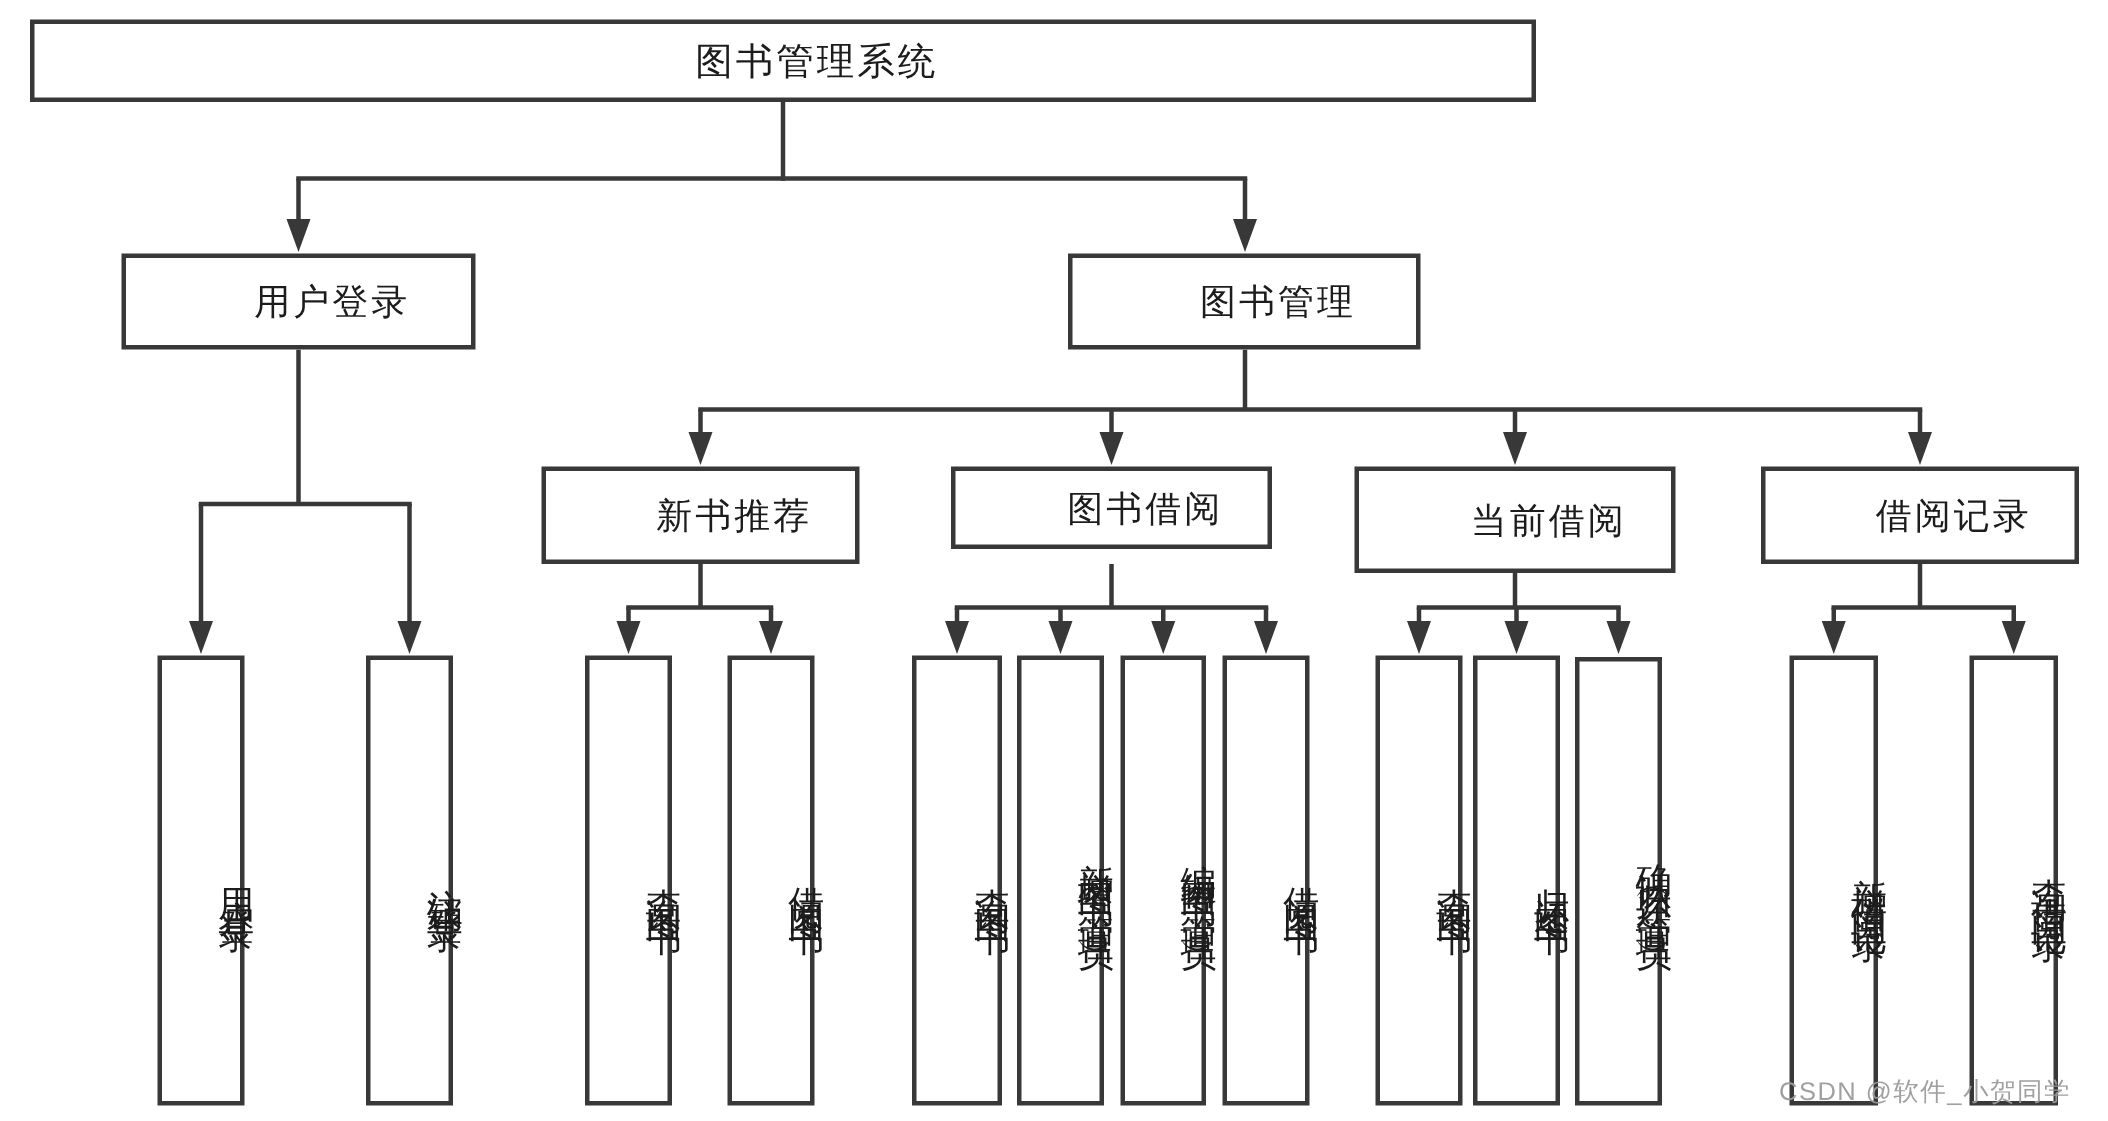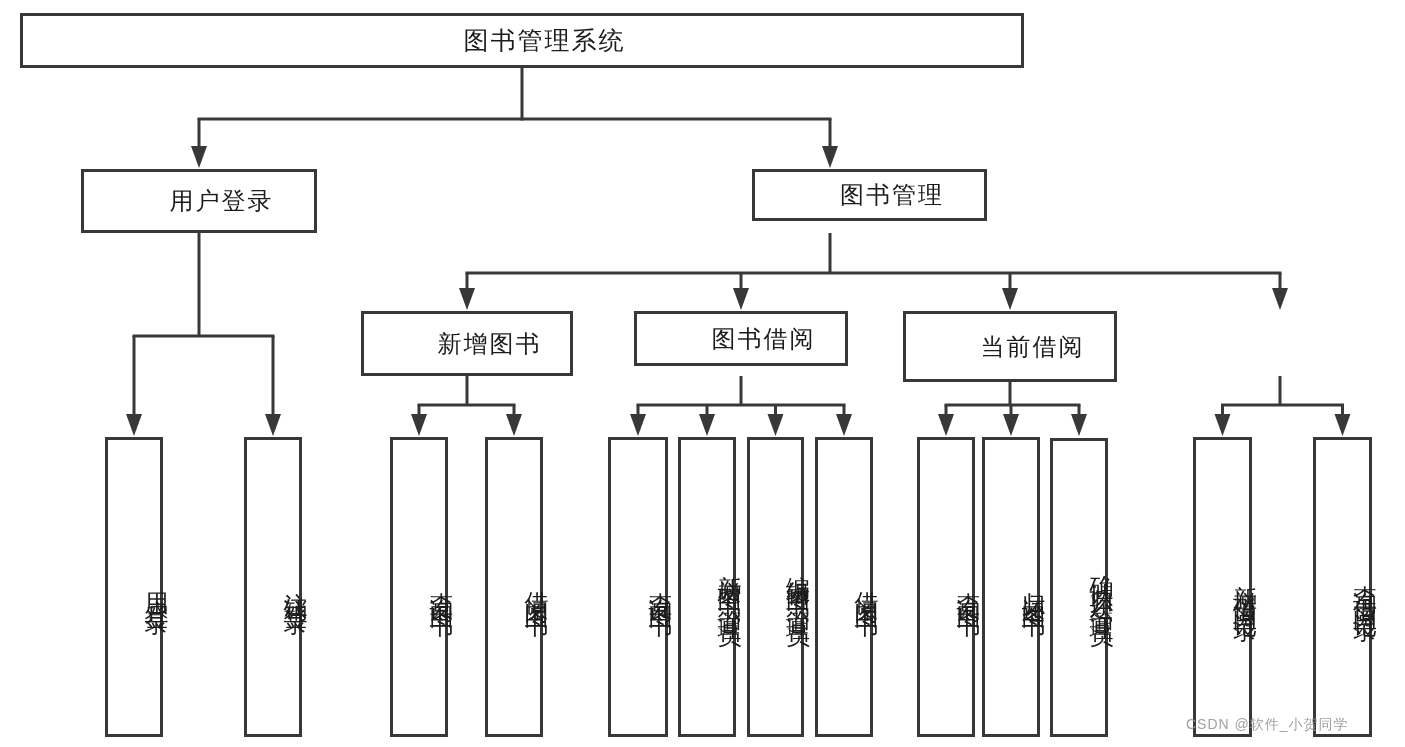--- a/index.html
+++ b/index.html
@@ -30,21 +30,21 @@
   .root-box span{font-size:25px;}
   .v span{
     writing-mode:vertical-rl;
     text-orientation:mixed;
     font-size:24px;
     letter-spacing:7px;
     line-height:1;
   }
   .watermark{
     position:absolute;left:1186px;top:716px;
-    font-size:14px;letter-spacing:1px;
+    font-size:17px;letter-spacing:1px;
     color:var(--watermark);
     opacity:.95;
     white-space:nowrap;
     z-index:5;
     text-align:right;
   }
 </style>
 </head>
 <body>
 
@@ -126,33 +126,36 @@
     </g>
   </svg>
 
   <div class="box h root-box" style="left:20px;top:13px;width:1004px;height:55px;">
     <span>图书管理系统</span>
   </div>
 
   <div class="box h" style="left:81px;top:169px;width:236px;height:64px;">
     <span>用户登录</span>
   </div>
-  <div class="box h" style="left:712px;top:169px;width:235px;height:52px;margin-left:40px;">
+  <div class="box h" style="left:712px;top:169px;width:235px;height:64px;">
     <span>图书管理</span>
   </div>
 
   <div class="box h" style="left:361px;top:311px;width:212px;height:65px;">
-    <span>新增图书</span>
+    <span>新书推荐</span>
   </div>
   <div class="box h" style="left:634px;top:311px;width:214px;height:55px;">
     <span>图书借阅</span>
   </div>
   <div class="box h" style="left:903px;top:311px;width:214px;height:71px;">
     <span>当前借阅</span>
   </div>
+  <div class="box h" style="left:1174px;top:311px;width:212px;height:65px;">
+    <span>借阅记录</span>
+  </div>
 
   <div class="box v" style="left:105px;top:437px;width:58px;height:300px;">
     <span>用户登录</span>
   </div>
   <div class="box v" style="left:244px;top:437px;width:58px;height:300px;">
     <span>注销登录</span>
   </div>
 
   <div class="box v" style="left:390px;top:437px;width:58px;height:300px;">
     <span>查询图书</span>

